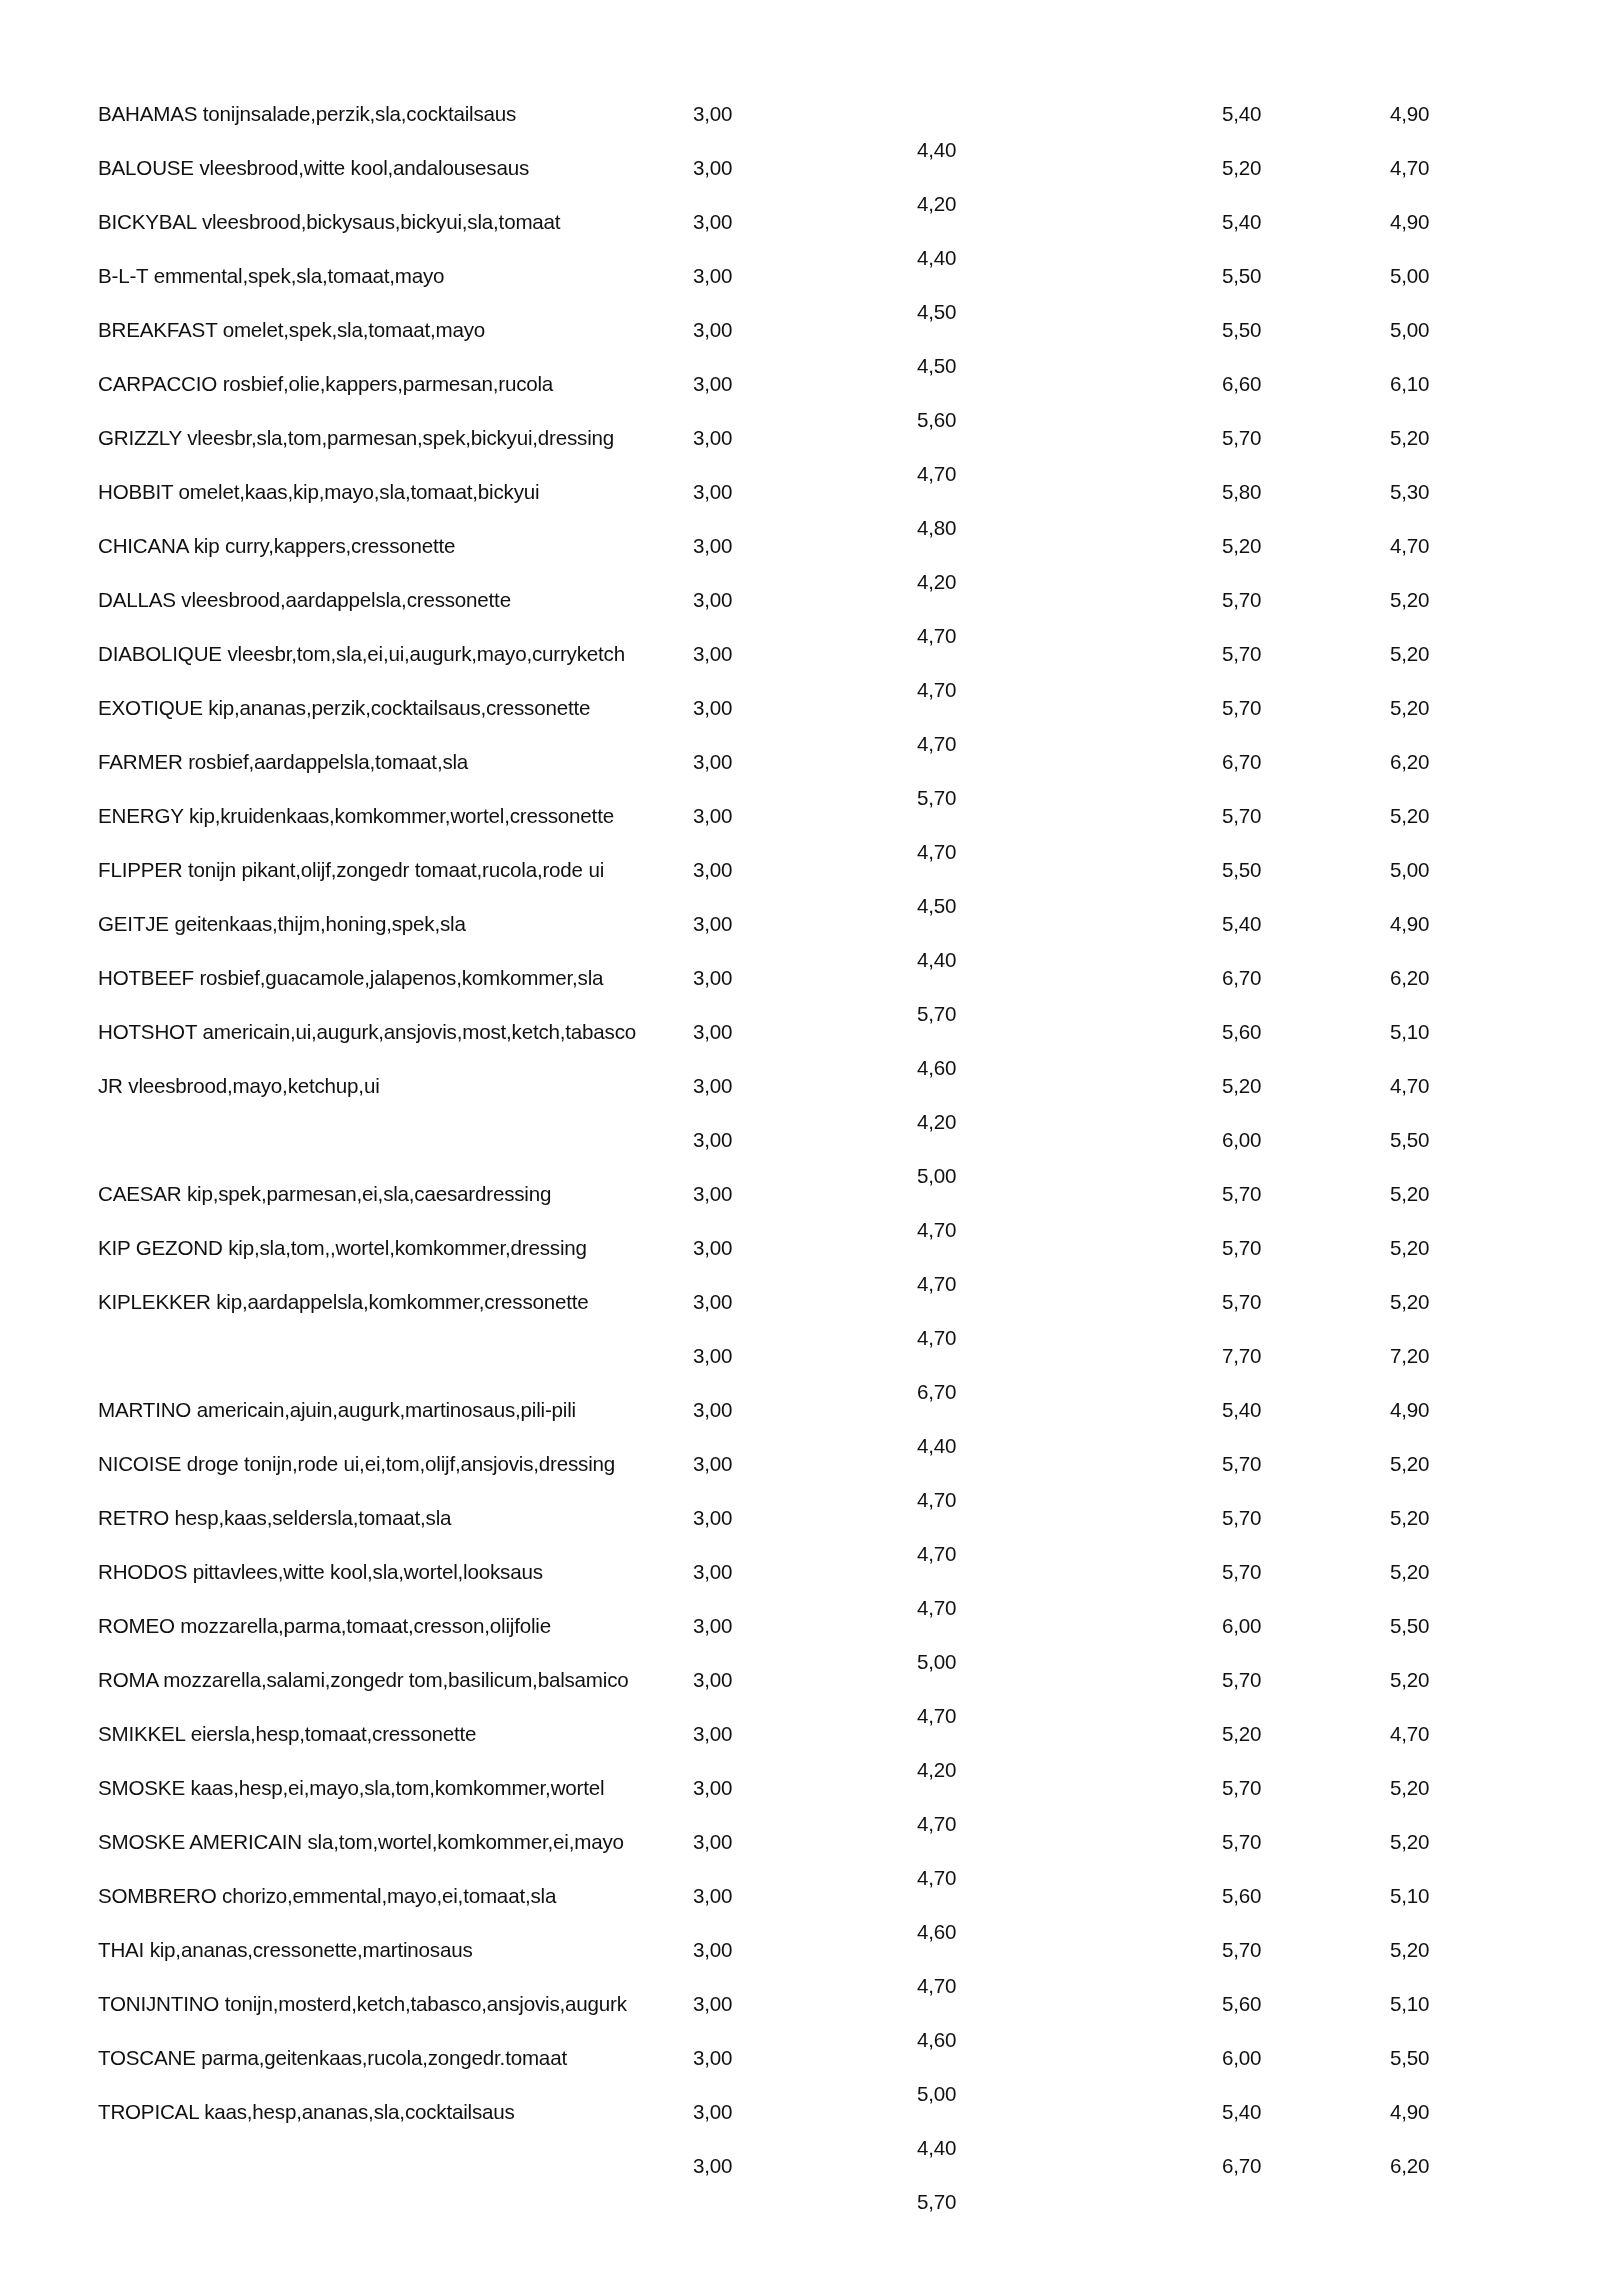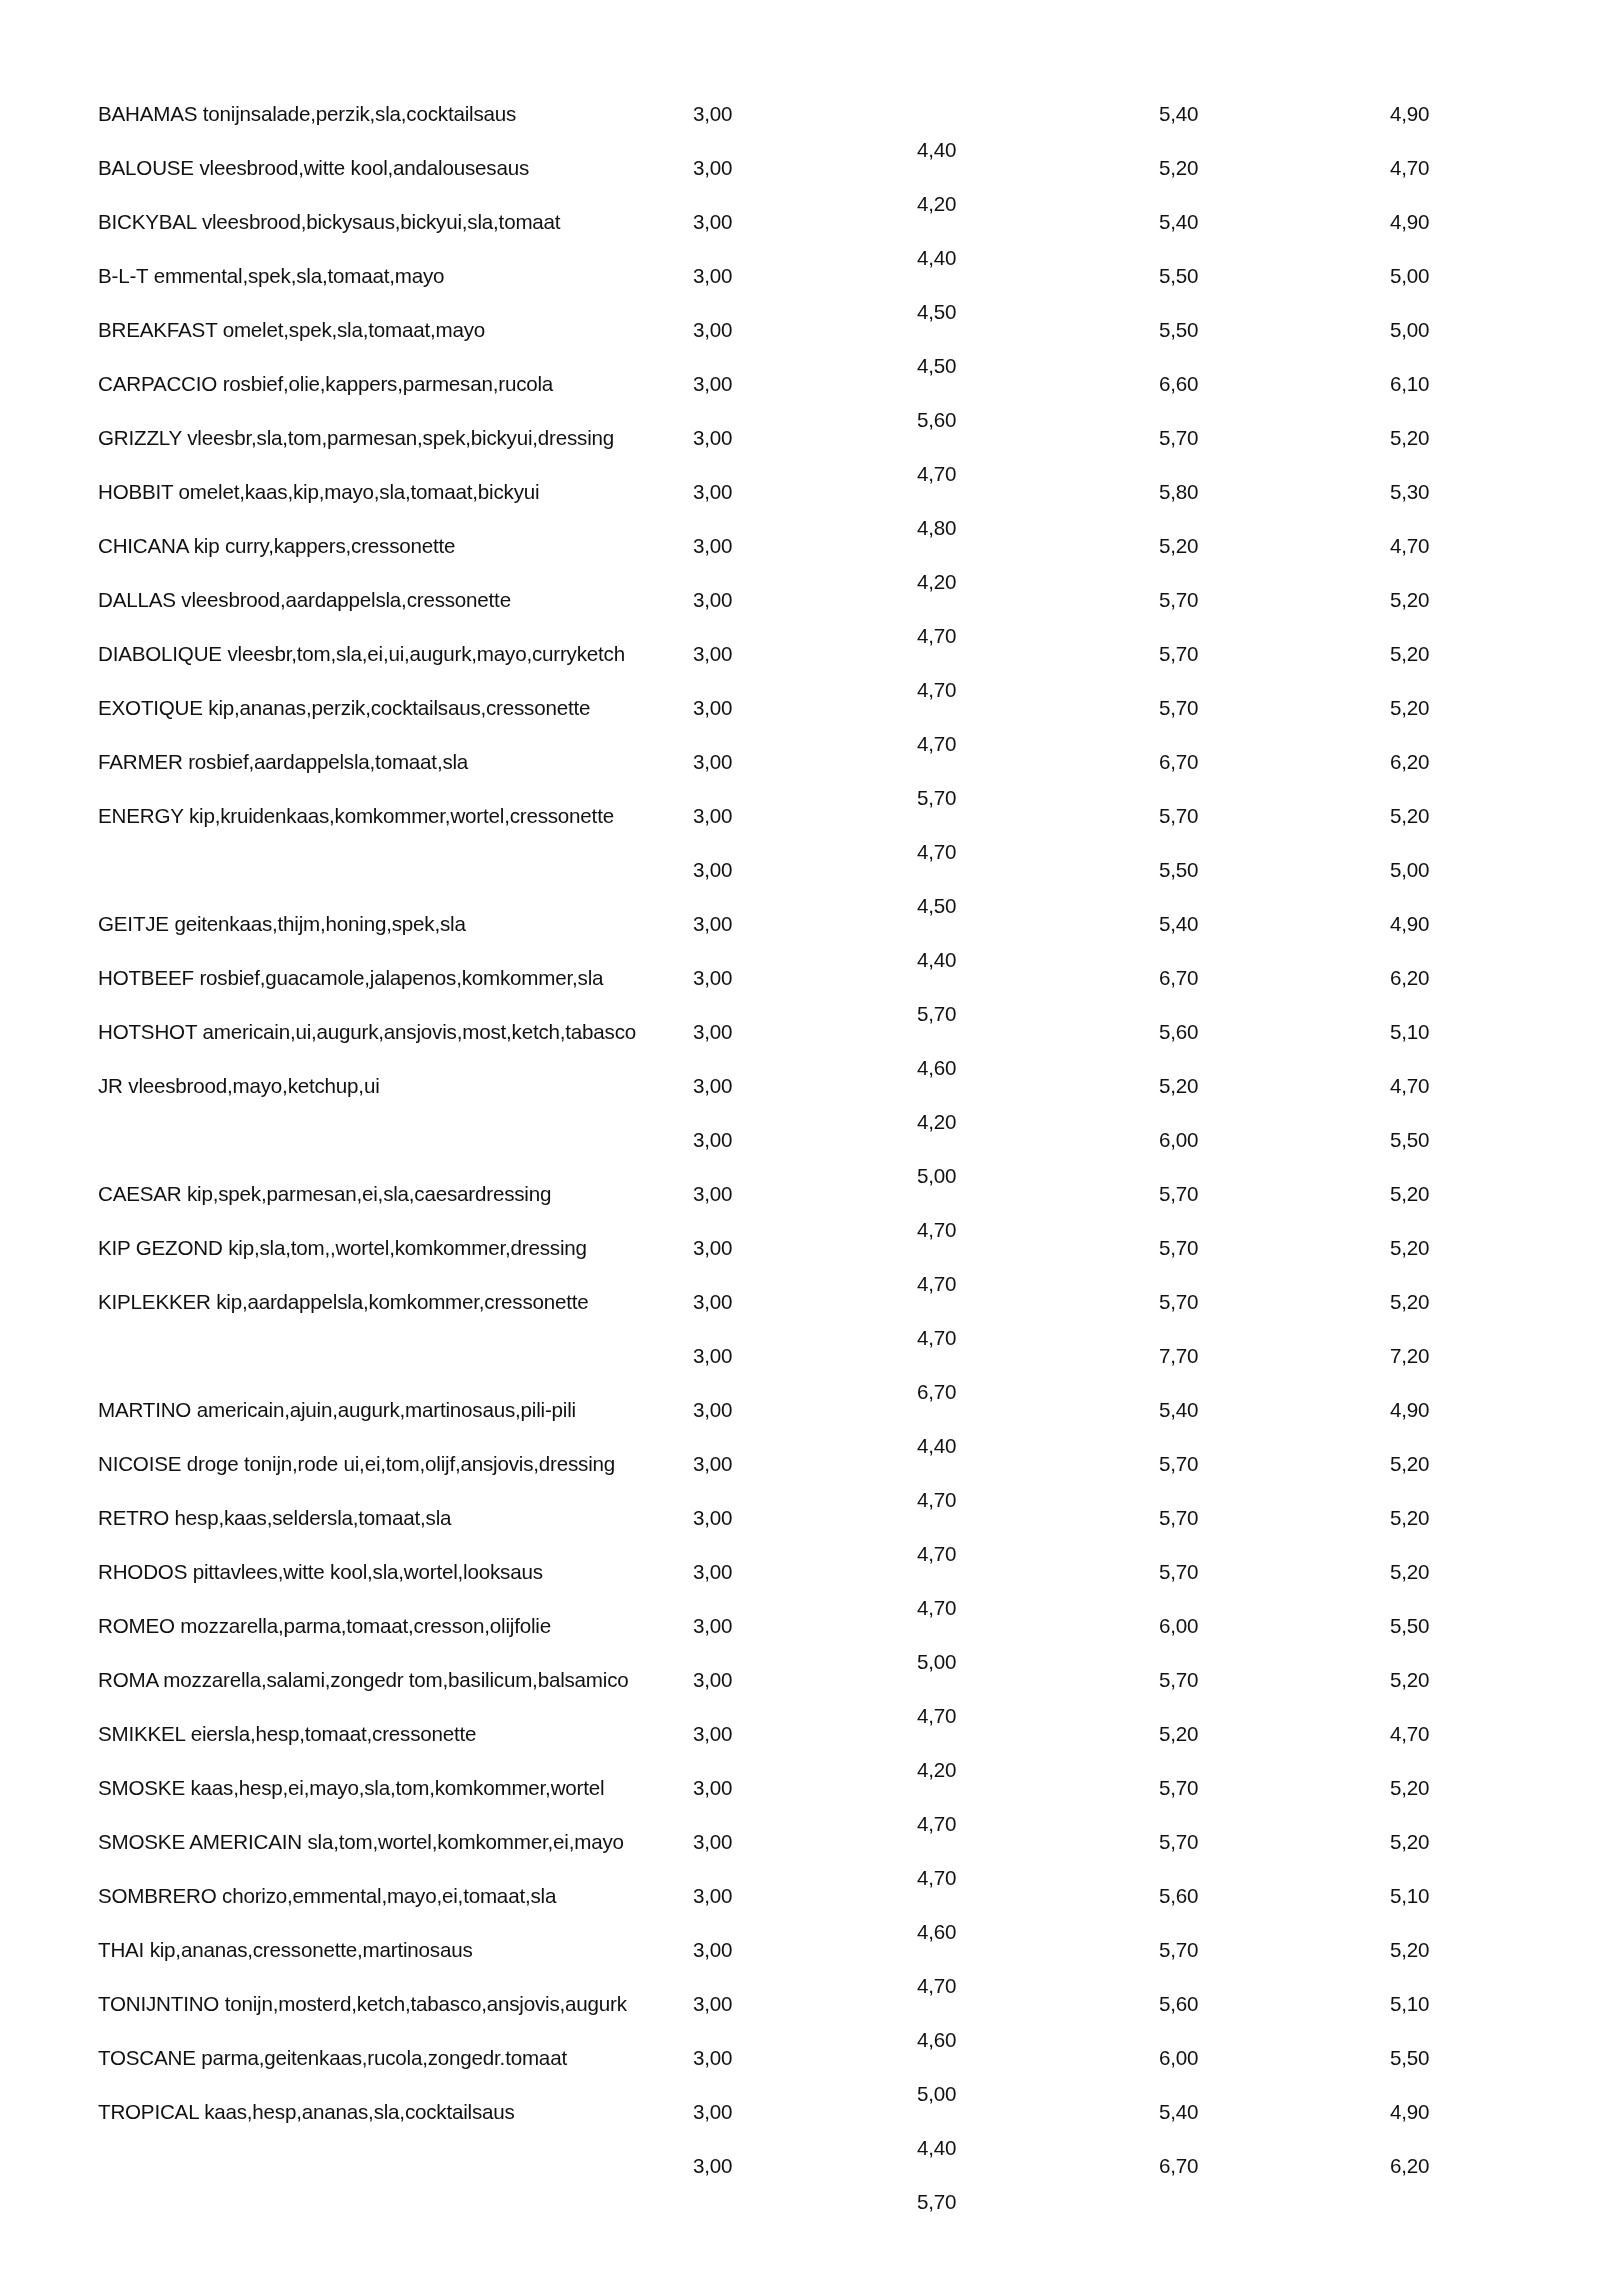--- a/index.html
+++ b/index.html
@@ -5,21 +5,21 @@
   html, body { margin: 0; padding: 0; background: #ffffff; }
   body { width: 1621px; height: 2293px; position: relative; overflow: hidden;
          font-family: "Liberation Sans", "DejaVu Sans", sans-serif; color: #111111; }
   .page { position: absolute; left: 0; top: 0; width: 1400px; height: 2293px; background: #fff; }
   .menu-list { position: absolute; left: 0; top: 98px; width: 1621px; margin: 0; padding: 0; list-style: none; }
   .row { position: relative; height: 54px; }
   .row span { position: absolute; top: 0; line-height: 31px; font-size: 20.6px; white-space: nowrap; letter-spacing: -0.2px; }
   .name { left: 98px; }
   .p1 { left: 693px; }
   .p2 { left: 917px; margin-top: 36px; }
-  .p3 { left: 1159px; }
+  .p3 { left: 1222px; }
   .p4 { left: 1390px; }
 </style>
 </head>
 <body>
 
 <div class="page">
   <ul class="menu-list" id="menu-list">
       <li class="row">
     <span class="name">BAHAMAS tonijnsalade,perzik,sla,cocktailsaus</span>
     <span class="p1">3,00</span>
@@ -112,20 +112,21 @@
     <span class="p4">6,20</span>
   </li>
       <li class="row">
     <span class="name">ENERGY kip,kruidenkaas,komkommer,wortel,cressonette</span>
     <span class="p1">3,00</span>
     <span class="p2">4,70</span>
     <span class="p3">5,70</span>
     <span class="p4">5,20</span>
   </li>
       <li class="row">
+    <span class="name">FLIPPER tonijn pikant,olijf,zongedr tomaat,rucola,rode ui</span>
     <span class="p1">3,00</span>
     <span class="p2">4,50</span>
     <span class="p3">5,50</span>
     <span class="p4">5,00</span>
   </li>
       <li class="row">
     <span class="name">GEITJE geitenkaas,thijm,honing,spek,sla</span>
     <span class="p1">3,00</span>
     <span class="p2">4,40</span>
     <span class="p3">5,40</span>

